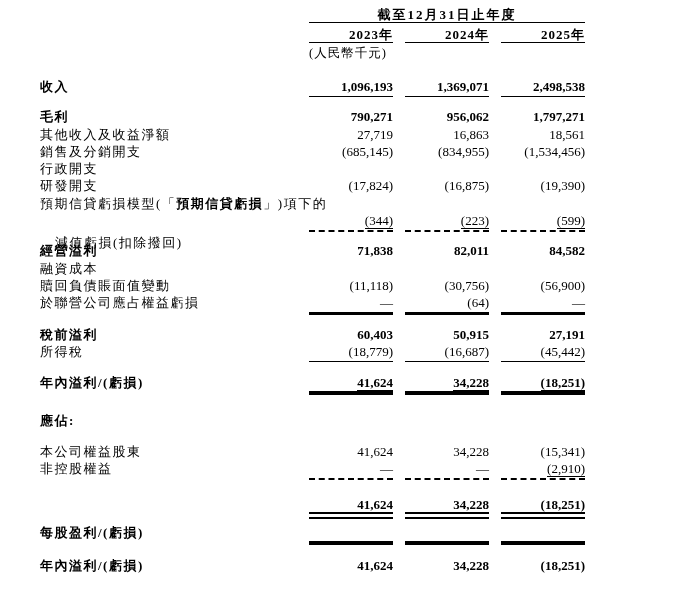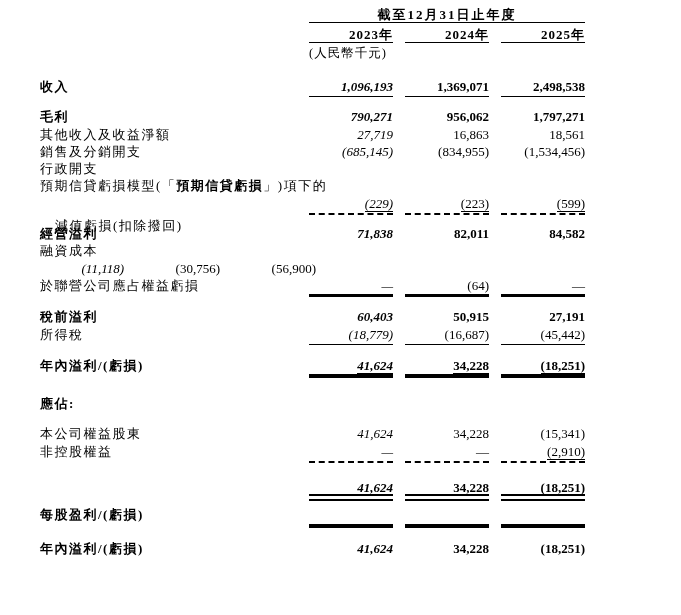--- a/index.html
+++ b/index.html
@@ -30,21 +30,21 @@
   .unit-row { text-align:left; font-size:12.5px; letter-spacing:1px; height:17px; line-height:17px; margin-top:2px; white-space:nowrap; }
   .header { margin-bottom:16px; }
 
   
   .row { display:flex; align-items:center; height:17.3px; line-height:17.3px;gap:36px; }
   .label { flex:1 1 auto; font-size:13px; letter-spacing:1.5px; white-space:nowrap; overflow:visible; }
   .label.indent { padding-left:15px;margin-top:44px; }
   .bold { font-weight:bold; }
   .nums { display:flex; flex:0 0 276px; width:276px; }
   .cell { flex:0 0 84px; width:84px; margin-left:12px; text-align:right; font-size:13px; white-space:nowrap; }
-  .cell:first-child { margin-left:0;font-style:italic; }
+  .cell:first-child { margin-left:0; }
   .u { display:inline-block; line-height:14px; border-bottom:1px solid #000; }
 
   
   .rule-row { display:flex; margin-top:-2px; margin-bottom:2px; }
   .rule-fill { flex:1 1 auto; }
   .rule-cell { flex:0 0 84px; width:84px; margin-left:12px; }
   .rule-cell:first-child { margin-left:0; }
   .rule-thin   { height:4px; border-bottom:1px solid #000; }
   .rule-dashed { height:5px; border-bottom:2px dashed #000; }
   .rule-medium { height:5px; border-bottom:3px solid #000; }
@@ -109,31 +109,39 @@
         <div class="nums">
           <div class="cell">(685,145)</div>
           <div class="cell">(834,955)</div>
           <div class="cell">(1,534,456)</div>
         </div>
       </div>
       <div class="row">
         <div class="label">行政開支</div>
       </div>
       <div class="row">
+        <div class="label">研發開支</div>
+        <div class="nums">
+          <div class="cell">(17,824)</div>
+          <div class="cell">(16,875)</div>
+          <div class="cell">(19,390)</div>
+        </div>
+      </div>
+      <div class="row">
         <div class="label"><span>預期信貸虧損模型(「</span><span class="bold">預期信貸虧損</span><span>」)項下的</span></div>
         <div class="nums">
           <div class="cell"></div>
           <div class="cell"></div>
           <div class="cell"></div>
         </div>
       </div>
       <div class="row">
         <div class="label indent">減值虧損(扣除撥回)</div>
         <div class="nums">
-          <div class="cell"><span class="u">(229)</span></div>
+          <div class="cell"><span class="u">(344)</span></div>
           <div class="cell"><span class="u">(223)</span></div>
           <div class="cell"><span class="u">(599)</span></div>
         </div>
       </div>
       <div class="rule-row">
         <div class="rule-fill"></div>
         <div class="rule-cell rule-dashed"></div>
         <div class="rule-cell rule-dashed"></div>
         <div class="rule-cell rule-dashed"></div>
       </div>
@@ -143,20 +151,21 @@
         <div class="nums">
           <div class="cell bold">71,838</div>
           <div class="cell bold">82,011</div>
           <div class="cell bold">84,582</div>
         </div>
       </div>
       <div class="row">
         <div class="label">融資成本</div>
       </div>
       <div class="row">
+        <div class="label">贖回負債賬面值變動</div>
         <div class="nums">
           <div class="cell">(11,118)</div>
           <div class="cell">(30,756)</div>
           <div class="cell">(56,900)</div>
         </div>
       </div>
       <div class="row">
         <div class="label">於聯營公司應占權益虧損</div>
         <div class="nums">
           <div class="cell">—</div>

